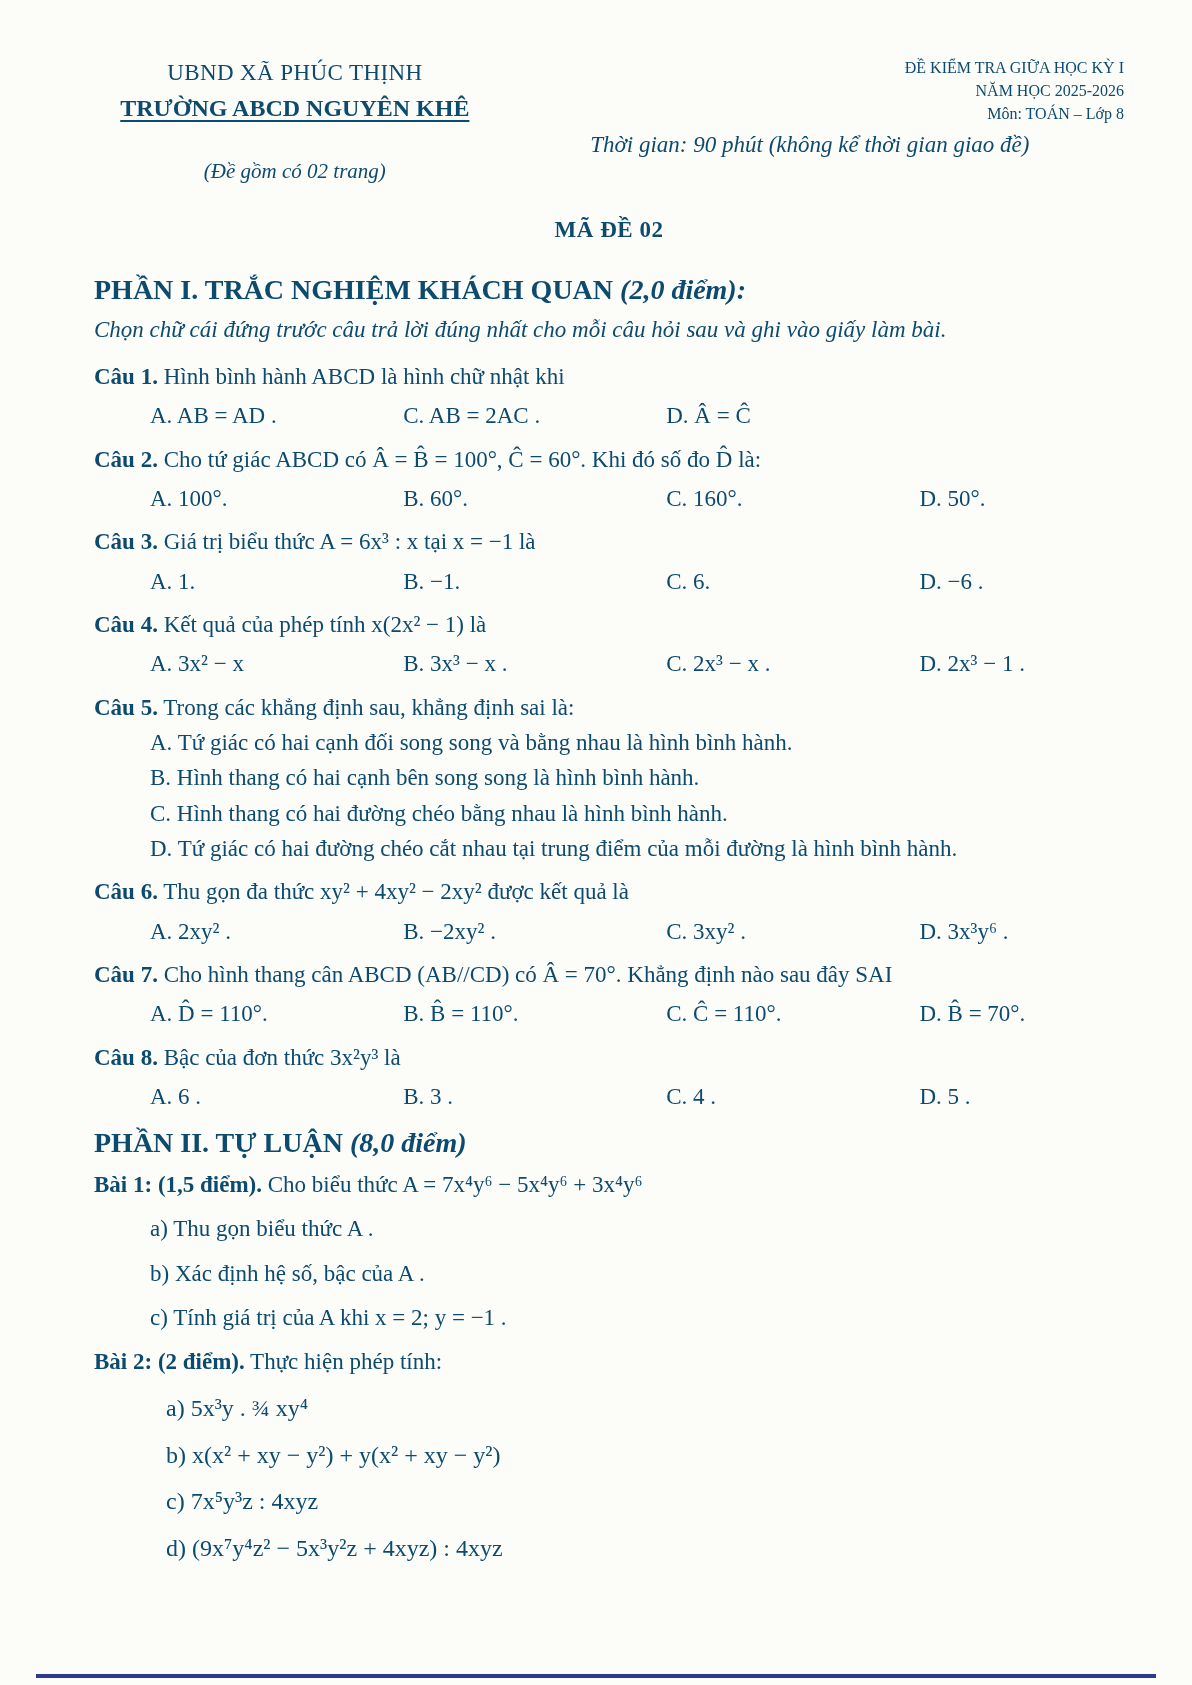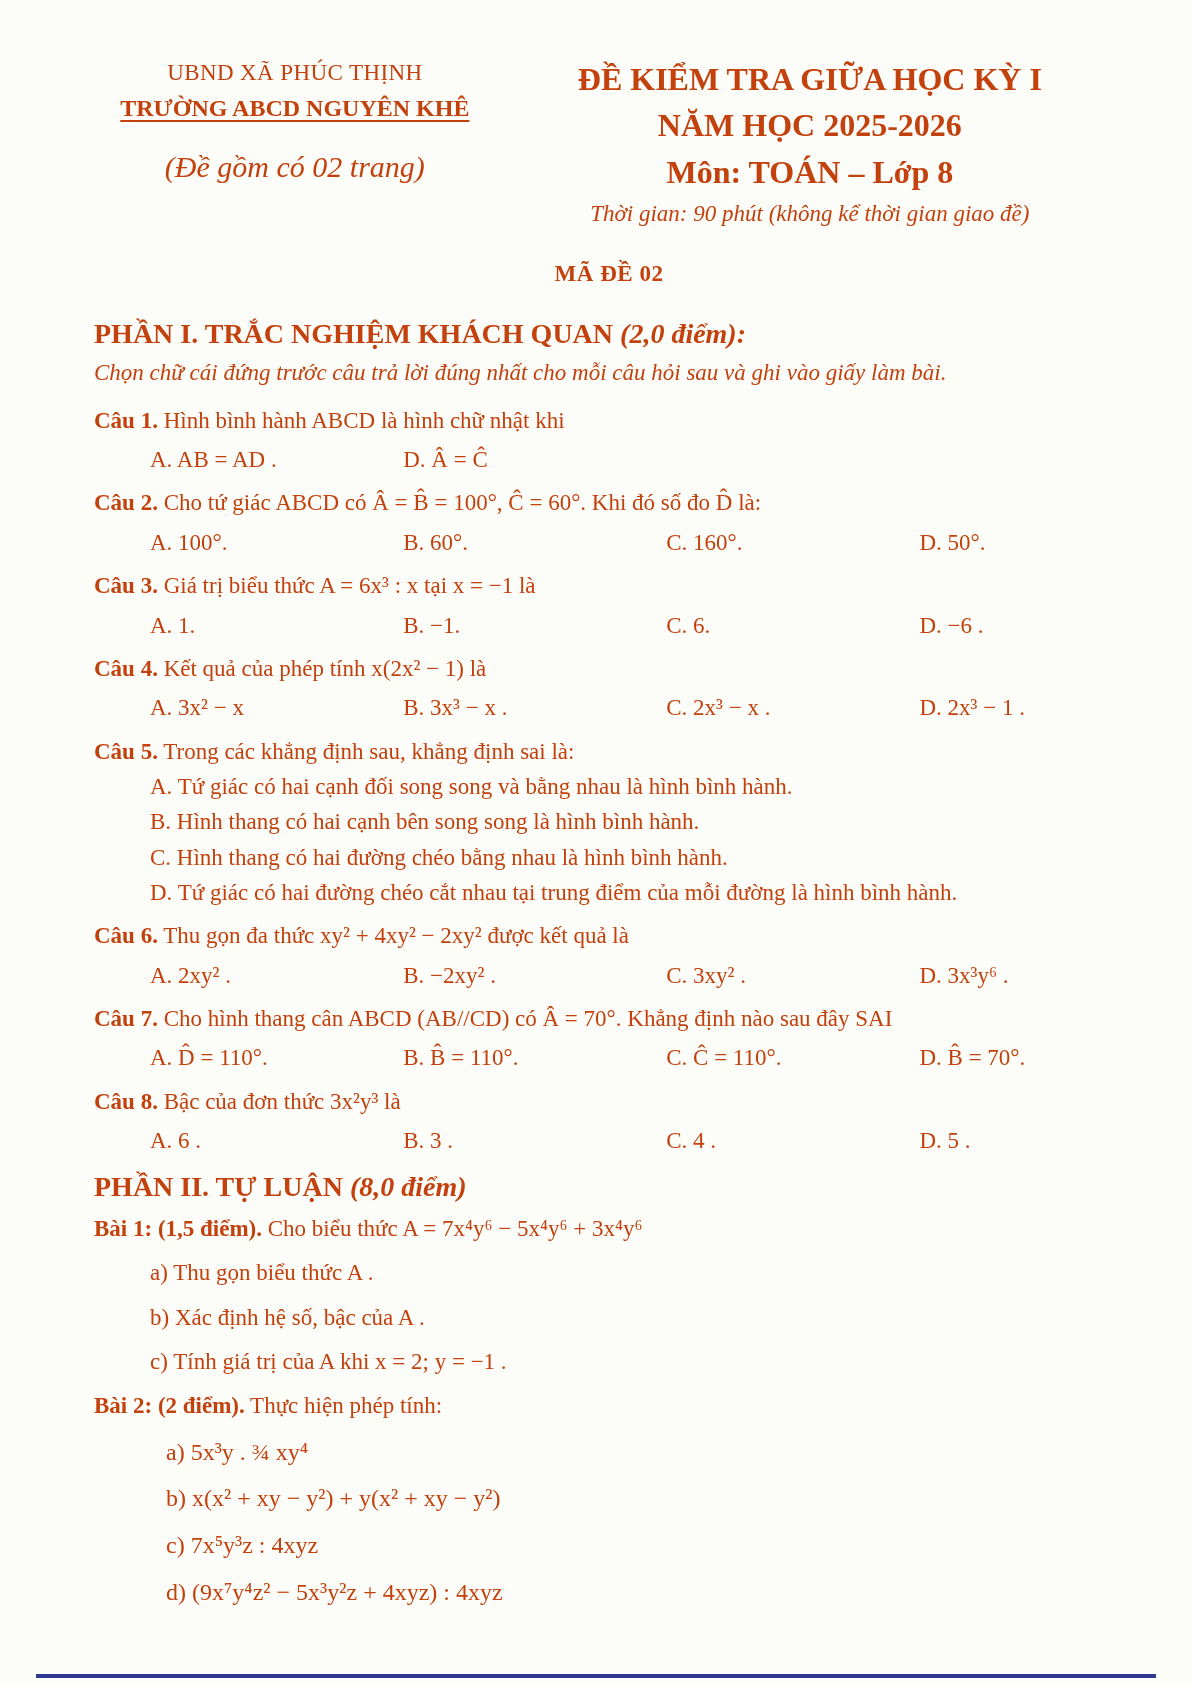--- a/index.html
+++ b/index.html
@@ -4,33 +4,33 @@
 <style>
   html,body { margin:0; padding:0; background:#d9d9d9; }
   .page {
     width:1192px; height:1685px;
     background:#fcfcf9;
     position:relative;
     margin:0 auto;
     box-sizing:border-box;
     padding:56px 68px 0 94px;
     font-family:"Liberation Serif","DejaVu Serif",serif;
-    color:#c2410c;
+    color:#0c4a6e;
     font-size:23px;
     line-height:1.45;
     overflow:hidden;
   }
   
   .header { display:flex; margin-bottom:26px; }
   .header-left { width:39%; text-align:center; }
   .header-right { width:61%; text-align:center; }
   .org-line1 { font-size:23px; letter-spacing:.4px; }
   .org-line2 { font-weight:bold; font-size:24px; text-decoration:underline; text-underline-offset:4px; margin-top:2px; }
-  .org-line3 { font-style:italic; margin-top:19px; font-size:30px;text-align:center; }
-  .exam-title1, .exam-title2, .exam-title3 { font-weight:bold; font-size:32px; }
+  .org-line3 { font-style:italic; margin-top:30px; font-size:21px;text-align:center; }
+  .exam-title1, .exam-title2, .exam-title3 { font-weight:normal; font-size:16px;text-align:right; }
   .exam-title4 { font-style:italic; font-size:23px; margin-top:2px; }
   
   .exam-code { text-align:center; font-weight:bold; font-size:23px; margin:22px 0 24px; letter-spacing:.5px; }
   
   .part-title { font-weight:bold; font-size:28px; margin:8px 0 2px; }
   .part-title .pts { font-style:italic; }
   .instruction { font-style:italic; margin-bottom:14px; }
   
   .question { margin-bottom:10px; }
   .q-text { margin-bottom:2px; }
@@ -82,20 +82,21 @@
     </div>
     <div class="instruction">Chọn chữ cái đứng trước câu trả lời đúng nhất cho mỗi câu hỏi sau và ghi vào giấy làm bài.</div>
 
     <div class="question">
       <div class="q-text">
         <span class="q-label">Câu 1.</span>
         <span>Hình bình hành ABCD là hình chữ nhật khi</span>
       </div>
       <div class="options">
         <span class="opt">A. AB = AD .</span>
+        <span class="opt">C. AB = 2AC .</span>
         <span class="opt">D. Â = Ĉ</span>
       </div>
     </div>
 
     <div class="question">
       <div class="q-text">
         <span class="q-label">Câu 2.</span>
         <span>Cho tứ giác ABCD có Â = B̂ = 100°, Ĉ = 60°. Khi đó số đo D̂ là:</span>
       </div>
       <div class="options">

